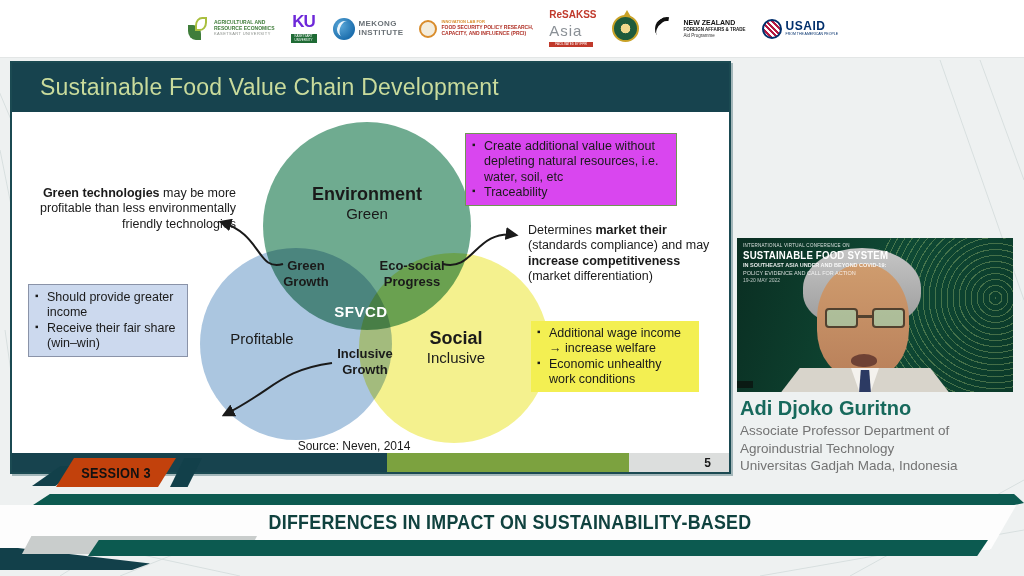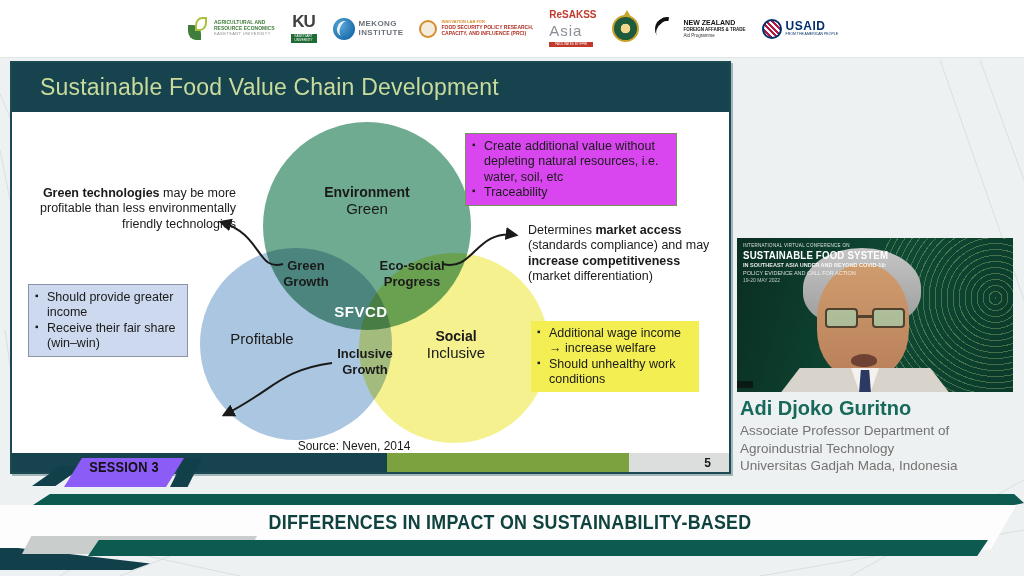--- a/index.html
+++ b/index.html
@@ -16,21 +16,21 @@
   .logo { display:flex; align-items:center; gap:4px; }
   .tiny { line-height:1.15; }
 
   .are-leaf { width:24px; height:24px; position:relative; }
   .are-leaf .l1 { position:absolute; left:2px; top:8px; width:13px; height:15px; background:#3f7d3a; border-radius:0 60% 0 60%; }
   .are-leaf .l2 { position:absolute; left:9px; top:0; width:12px; height:14px; border:2px solid #a9bf3e; border-radius:60% 0 60% 0; background:#fff; }
   .are-text div:nth-child(1), .are-text div:nth-child(2) { font-size:5px; font-weight:bold; color:#3f7d3a; }
   .are-text div:nth-child(3) { font-size:4px; color:#8a8f8a; letter-spacing:.4px; }
 
   .ku { display:flex; flex-direction:column; align-items:center; }
-  .ku .kutxt { font-size:17px; font-weight:bold; color:#404040; letter-spacing:-1px; line-height:.9; }
+  .ku .kutxt { font-size:17px; font-weight:bold; color:#6d28d9; letter-spacing:-1px; line-height:.9; }
   .ku .kubar { margin-top:1px; width:26px; height:9px; background:#1f6b35; color:#fff; font-size:3px; text-align:center; line-height:1.4; }
 
   .mi-globe { width:22px; height:22px; border-radius:50%; background:radial-gradient(circle at 35% 35%, #5aa7d8, #1d6fae 70%); position:relative; overflow:hidden; }
   .mi-globe::after { content:""; position:absolute; left:4px; top:3px; width:12px; height:16px; border-left:3px solid #eaf4fb; border-radius:50%; transform:rotate(18deg); }
   .mi-text { font-size:8px; font-weight:bold; color:#6b7277; letter-spacing:.4px; line-height:1.05; }
 
   .prci-globe { width:18px; height:18px; border-radius:50%; background:#f3ecdc; border:2px solid #d98c2b; }
   .prci-text div:nth-child(1) { font-size:4px; font-weight:bold; color:#d98c2b; }
   .prci-text div:nth-child(2), .prci-text div:nth-child(3) { font-size:5px; font-weight:bold; color:#b03026; }
 
@@ -59,21 +59,21 @@
   .slide-title { height:49px; background:#17434e; color:#c9db9c; font-size:23px;
                  line-height:49px; padding-left:28px; letter-spacing:.2px; }
   .slide-content { position:relative; width:717px; height:341px; background:#fff; overflow:hidden; }
 
   .circle { position:absolute; border-radius:50%; mix-blend-mode:multiply; }
   .c-env    { left:251px; top:10px;  width:208px; height:208px; background:#6fab90; }
   .c-econ   { left:188px; top:136px; width:192px; height:192px; background:#abc6e0; }
   .c-social { left:347px; top:141px; width:190px; height:190px; background:#f4f18e; }
 
   .vlabel { position:absolute; text-align:center; color:#1a1a1a; z-index:3; }
-  .vmain { font-size:14px; font-weight:bold; }
+  .vmain { font-size:18px; font-weight:bold; }
   .vsub  { font-size:15px; }
   .vint  { font-size:13px; font-weight:bold; white-space:pre-line; line-height:1.25; }
   .vcenter { font-size:15px; font-weight:bold; color:#ffffff; letter-spacing:.5px; }
 
   .ann { position:absolute; font-size:12.5px; color:#1a1a1a; line-height:1.22; z-index:3; }
   .b { font-weight:bold; }
 
   .callout { position:absolute; z-index:3; padding:5px 8px 5px 6px; }
   .callout ul { list-style:none; }
   .callout li { position:relative; font-size:12.5px; color:#1a1a1a; line-height:1.22; padding-left:12px; }
@@ -88,23 +88,23 @@
 
   .slide-footer { display:flex; height:19px; }
   .sf-dark  { width:375px; background:#17434e; }
   .sf-olive { width:242px; background:#7ca23f; }
   .sf-gray  { flex:1; background:#dcdedd; display:flex; align-items:center; justify-content:flex-end; padding-right:18px;
               font-size:12px; font-weight:bold; color:#1a1a1a; }
 
   
   .sess-acc1 { position:absolute; left:32px; top:466px; width:52px; height:20px; background:#12404a;
                clip-path:polygon(55% 0, 100% 0, 45% 100%, 0 100%); z-index:6; }
-  .sess-label { position:absolute; left:64px; top:458px; width:120px; height:29px; background:#8b5cf6;
+  .sess-label { position:absolute; left:56px; top:458px; width:120px; height:29px; background:#c2410c;
                 clip-path:polygon(15% 0, 100% 0, 85% 100%, 0 100%); z-index:7;
-                display:flex; align-items:flex-start; justify-content:center; }
+                display:flex; align-items:center; justify-content:center; }
   .sess-label span { font-size:15px; font-weight:bold; color:#111; transform:scaleX(.85); letter-spacing:.3px; }
   .sess-acc2 { position:absolute; left:170px; top:458px; width:32px; height:29px; background:#12404a;
                clip-path:polygon(45% 0, 100% 0, 55% 100%, 0 100%); z-index:6; }
 
   
   .swoosh { position:absolute; left:30px; top:494px; width:994px; height:13px; background:#0c5a50;
             clip-path:polygon(0 100%, 2% 0, 99% 0, 100% 70%, 98% 100%); z-index:5; }
   .banner-white { position:absolute; left:-8px; top:505px; width:1040px; height:45px; background:#fdfdfd;
                   clip-path:polygon(0 0, 98.5% 0, 96% 100%, 0 100%); box-shadow:0 2px 4px rgba(0,0,0,.18); z-index:6; }
   .banner-gray { position:absolute; left:22px; top:536px; width:235px; height:18px; background:#c9cdcc;
@@ -257,39 +257,39 @@
     <div class="vlabel vint" style="left:340px; top:146px; width:120px;">Eco-social
 Progress</div>
     <div class="vlabel vint" style="left:298px; top:234px; width:110px;">Inclusive
 Growth</div>
     <div class="vlabel vcenter" style="left:299px; top:191px; width:100px;">SFVCD</div>
 
     <div class="ann" style="left:28px; top:74px; width:196px; text-align:right;">
       <span class="b">Green technologies</span><span> may be more profitable than less environmentally friendly technologies</span>
     </div>
     <div class="ann" style="left:516px; top:111px; width:184px;">
-      <span>Determines </span><span class="b">market access</span><span> (standards compliance) and may </span><span class="b">increase competitiveness</span><span> (market differentiation)</span>
+      <span>Determines </span><span class="b">market their</span><span> (standards compliance) and may </span><span class="b">increase competitiveness</span><span> (market differentiation)</span>
     </div>
 
     <div class="callout box-green">
       <ul>
         <li>Create additional value without depleting natural resources, i.e. water, soil, etc</li>
         <li>Traceability</li>
       </ul>
     </div>
     <div class="callout box-blue">
       <ul>
         <li>Should provide greater income</li>
         <li>Receive their fair share (win–win)</li>
       </ul>
     </div>
     <div class="callout box-yellow">
       <ul>
         <li>Additional wage income → increase welfare</li>
-        <li>Should unhealthy work conditions</li>
+        <li>Economic unhealthy work conditions</li>
       </ul>
     </div>
 
     <div class="src">Source: Neven, 2014</div>
   </div>
 
   <div class="slide-footer">
     <div class="sf-dark"></div>
     <div class="sf-olive"></div>
     <div class="sf-gray">

